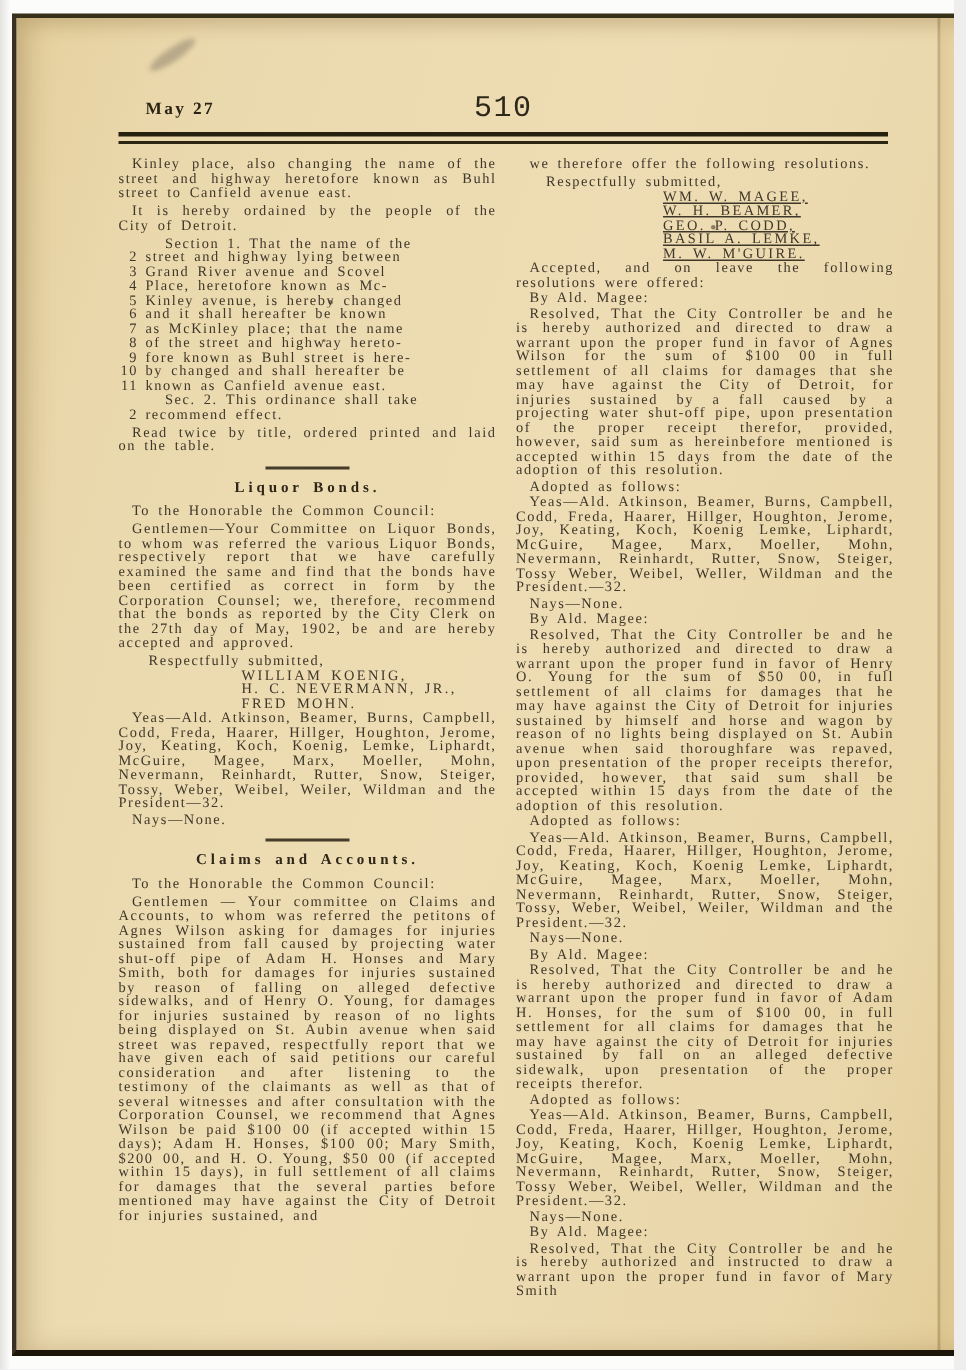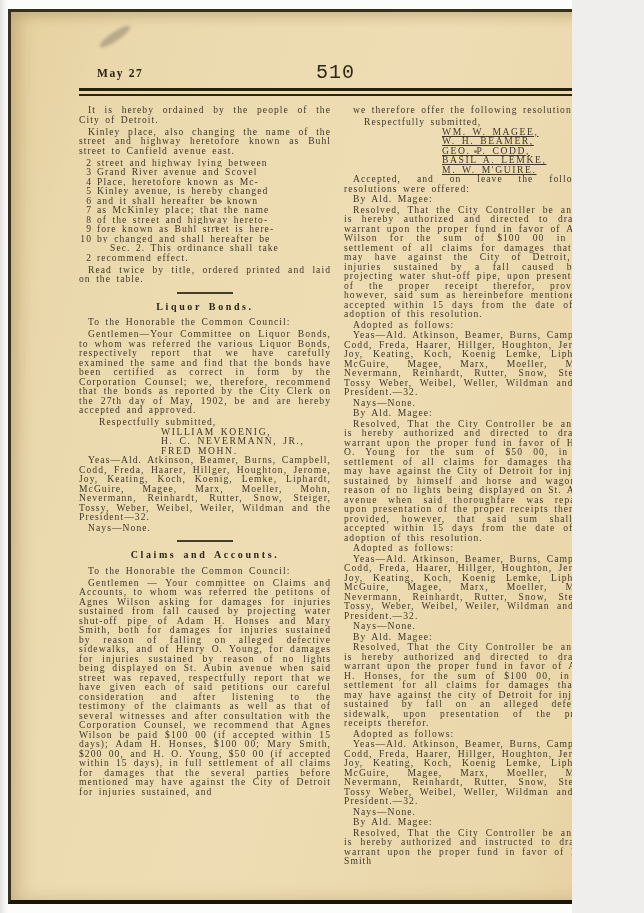--- a/index.html
+++ b/index.html
@@ -1,17 +1,17 @@
 <!DOCTYPE html>
 <html><head>
 <meta charset="utf-8">
 <style>
   html,body{margin:0;padding:0;}
   body{background:#efeeec;width:644px;height:913px;overflow:hidden;}
-  .scan{position:relative;width:572px;height:913px;background:linear-gradient(90deg,#e4e3e0 0px,#fcfcfb 7px,#fcfcfb 100%);overflow:hidden;}
+  .scan{position:relative;width:636px;height:913px;background:linear-gradient(90deg,#e4e3e0 0px,#fcfcfb 7px,#fcfcfb 100%);overflow:hidden;}
   .paper{
     position:absolute;left:8px;top:9px;width:636px;height:895px;box-sizing:border-box;
     background:linear-gradient(105deg,#e5d09e 0%,#ebd9ae 16%,#eedcb4 50%,#e9d6a9 86%,#e2cc98 100%);
     border-left:3px solid #3a3122;border-top:3px solid #363019;border-bottom:4px solid #1a1508;
     box-shadow:inset 9px 0 16px rgba(140,110,60,.28), inset 0 6px 10px rgba(150,120,70,.18);
     overflow:hidden;
   }
   .crease{position:absolute;right:17px;top:0;bottom:0;width:2px;background:rgba(112,86,44,.32);}
   .edge-strip{position:absolute;right:0;top:0;bottom:0;width:17px;background:linear-gradient(90deg,rgba(214,186,128,.45),rgba(238,220,178,.05));}
   .smudge{position:absolute;left:86px;top:20px;width:36px;height:9px;background:rgba(104,95,82,.38);border-radius:50%;transform:rotate(-34deg);filter:blur(1.6px);}
@@ -52,24 +52,28 @@
 
     <div class="page-header">
       <span class="date">May 27</span>
       <span class="pagenum">510</span>
     </div>
     <div class="double-rule"></div>
 
     <div class="columns">
 
       <div class="col left">
+        <p class="para">Kinley place, also changing the name of the street and highway heretofore known as Buhl street to Canfield avenue east.</p>
         <p class="para">It is hereby ordained by the people of the City of Detroit.</p>
-        <p class="para">Kinley place, also changing the name of the street and highway heretofore known as Buhl street to Canfield avenue east.</p>
 
         <div class="ordinance">
+          <div class="oline sec">
+              <span class="onum"></span>
+              <span class="otext">Section 1.  That the name of the</span>
+            </div>
           <div class="oline">
               <span class="onum">2</span>
               <span class="otext">street and highway lying between</span>
             </div>
           <div class="oline">
               <span class="onum">3</span>
               <span class="otext">Grand River avenue and Scovel</span>
             </div>
           <div class="oline">
               <span class="onum">4</span>
@@ -91,20 +95,24 @@
               <span class="onum">8</span>
               <span class="otext">of the street and highway hereto-</span>
             </div>
           <div class="oline">
               <span class="onum">9</span>
               <span class="otext">fore known as Buhl street is here-</span>
             </div>
           <div class="oline">
               <span class="onum">10</span>
               <span class="otext">by changed and shall hereafter be</span>
+            </div>
+          <div class="oline">
+              <span class="onum">11</span>
+              <span class="otext">known as Canfield avenue east.</span>
             </div>
           <div class="oline sec">
               <span class="onum"></span>
               <span class="otext">Sec. 2.  This ordinance shall take</span>
             </div>
           <div class="oline">
               <span class="onum">2</span>
               <span class="otext">recommend effect.</span>
             </div>
         </div>

